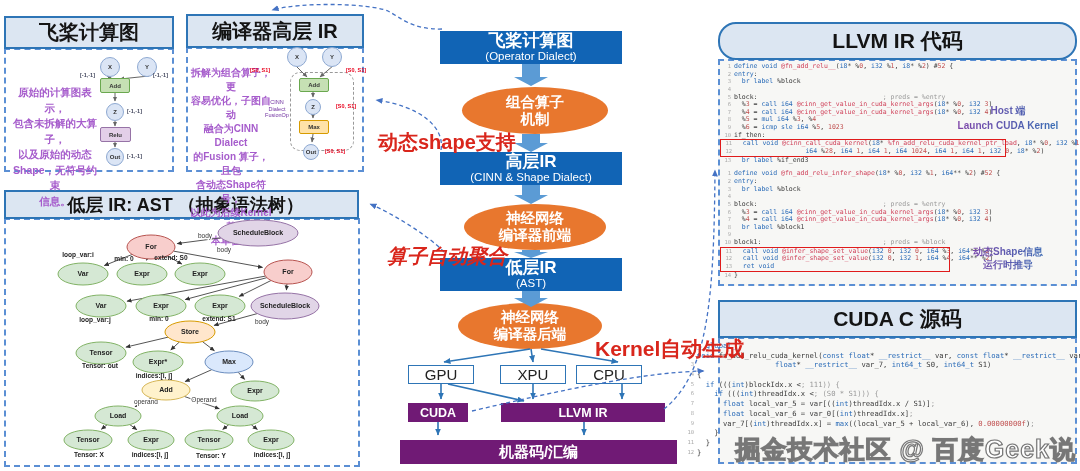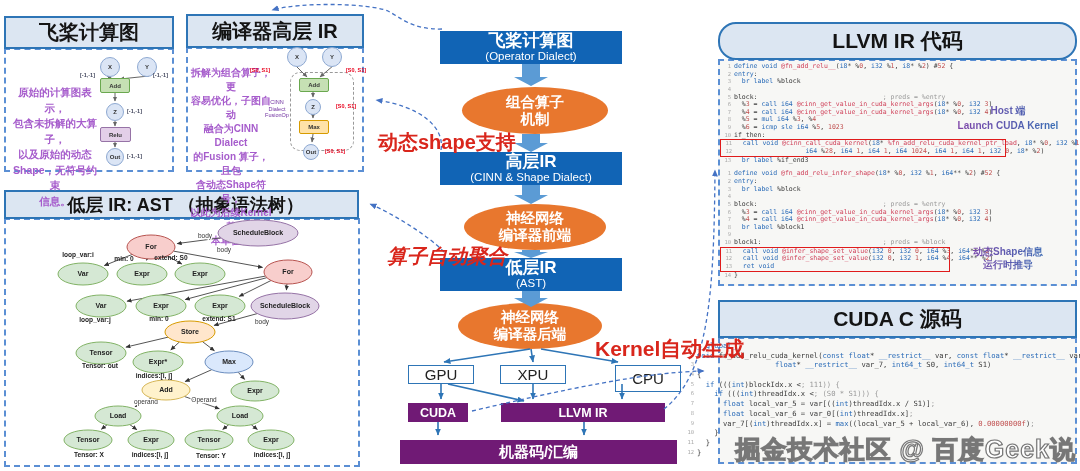--- a/index.html
+++ b/index.html
@@ -47,21 +47,21 @@
   .flow-ell{position:absolute;background:#e8772e;border-radius:50%;color:#fff;font-weight:bold;
             font-size:14.5px;line-height:17px;display:flex;align-items:center;justify-content:center;
             text-align:center;z-index:3;}
   #fe1{left:462px;top:87px;width:146px;height:47px;}
   #fe2{left:464px;top:204px;width:142px;height:46px;}
   #fe3{left:458px;top:303px;width:144px;height:46px;}
   .target{position:absolute;background:#fff;border:1.5px solid #2e75b6;color:#222;font-size:15px;
           display:flex;align-items:center;justify-content:center;box-sizing:border-box;z-index:3;}
   #tg0{left:408px;top:365px;width:66px;height:19px;}
   #tg1{left:500px;top:365px;width:66px;height:19px;}
-  #tg2{left:615px;top:365px;width:66px;height:27px;}
+  #tg2{left:576px;top:365px;width:66px;height:19px;}
   .backend{position:absolute;background:#701a75;color:#fff;font-weight:bold;font-size:12.5px;
            display:flex;align-items:center;justify-content:center;z-index:3;}
   #bk0{left:408px;top:403px;width:60px;height:19px;}
   #bk1{left:501px;top:403px;width:164px;height:19px;}
   #final{left:400px;top:440px;width:277px;height:24px;font-size:15px;}
   
   .redlab{position:absolute;color:#d9261c;font-weight:bold;z-index:8;}
   #rl0{left:378px;top:129px;font-size:20px;}
   #rl1{left:387px;top:243px;font-size:20px;font-style:italic;}
   #rl2{left:595px;top:335px;font-size:21px;}

